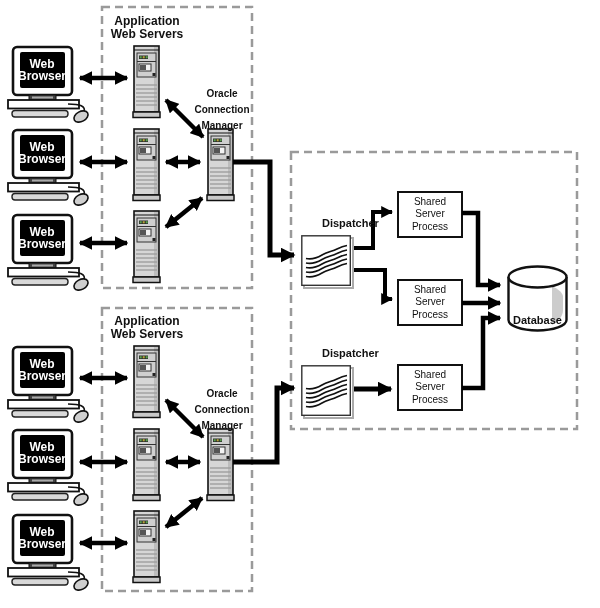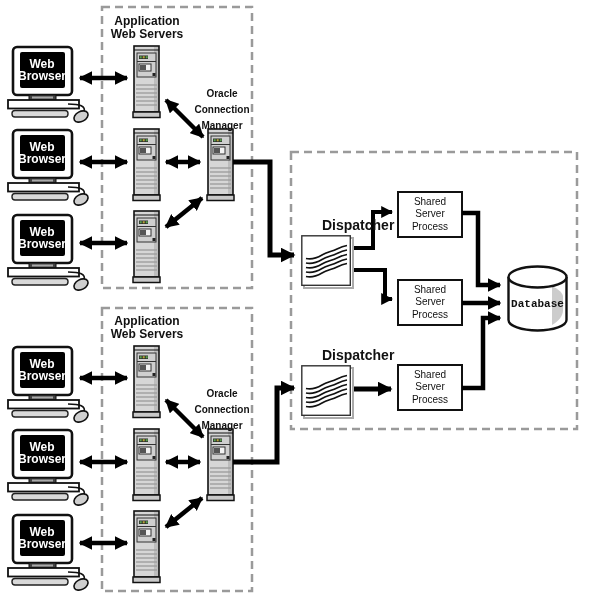--- a/index.html
+++ b/index.html
@@ -5,21 +5,21 @@
   html,body{margin:0;padding:0;background:#fff;}
   .stage{
     position:relative;width:600px;height:608px;background:#ffffff;overflow:hidden;
     font-family:"Liberation Sans","DejaVu Sans",sans-serif;color:#000;
   }
   .scene{position:absolute;left:0;top:0;}
   .lbl{position:absolute;text-align:center;color:#111;}
   .app-title{width:82px;font-size:12px;line-height:13px;font-weight:bold;}
   .ocm{width:68px;font-size:10px;line-height:16px;font-weight:bold;}
   .dbsrv-title{font-size:11.5px;font-weight:bold;text-align:left;width:160px;}
-  .disp-lbl{font-size:14px;font-weight:bold;text-align:left;width:90px;padding-left:21px;}
+  .disp-lbl{font-size:11px;font-weight:bold;text-align:left;width:90px;padding-left:21px;}
   .ssp-lbl{width:60px;height:45px;display:flex;align-items:center;justify-content:center;
            font-size:10px;line-height:12.5px;}
   .db-lbl{width:57px;height:24px;display:flex;align-items:center;justify-content:center;
           font-size:11px;font-weight:bold;}
   .screen-lbl{width:46px;height:36px;display:flex;align-items:center;justify-content:center;
               color:#fff;font-size:12px;line-height:12px;font-weight:bold;}
 </style>
 </head>
 <body>
 
@@ -165,15 +165,15 @@
   <div class="lbl ocm" style="left:188px;top:386px;">Oracle Connection Manager</div>
 
 
   <div class="lbl disp-lbl" style="left:301px;top:217px;">Dispatcher</div>
   <div class="lbl disp-lbl" style="left:301px;top:347px;">Dispatcher</div>
 
   <div class="lbl ssp-lbl" style="left:400px;top:192px;">Shared Server Process</div>
   <div class="lbl ssp-lbl" style="left:400px;top:280px;">Shared Server Process</div>
   <div class="lbl ssp-lbl" style="left:400px;top:365px;">Shared Server Process</div>
 
-  <div class="lbl db-lbl" style="left:509px;top:292px;font-family:Liberation Mono, monospace;">Database</div>
+  <div class="lbl db-lbl" style="left:509px;top:308px;">Database</div>
 
 </div>
 
 </body></html>

